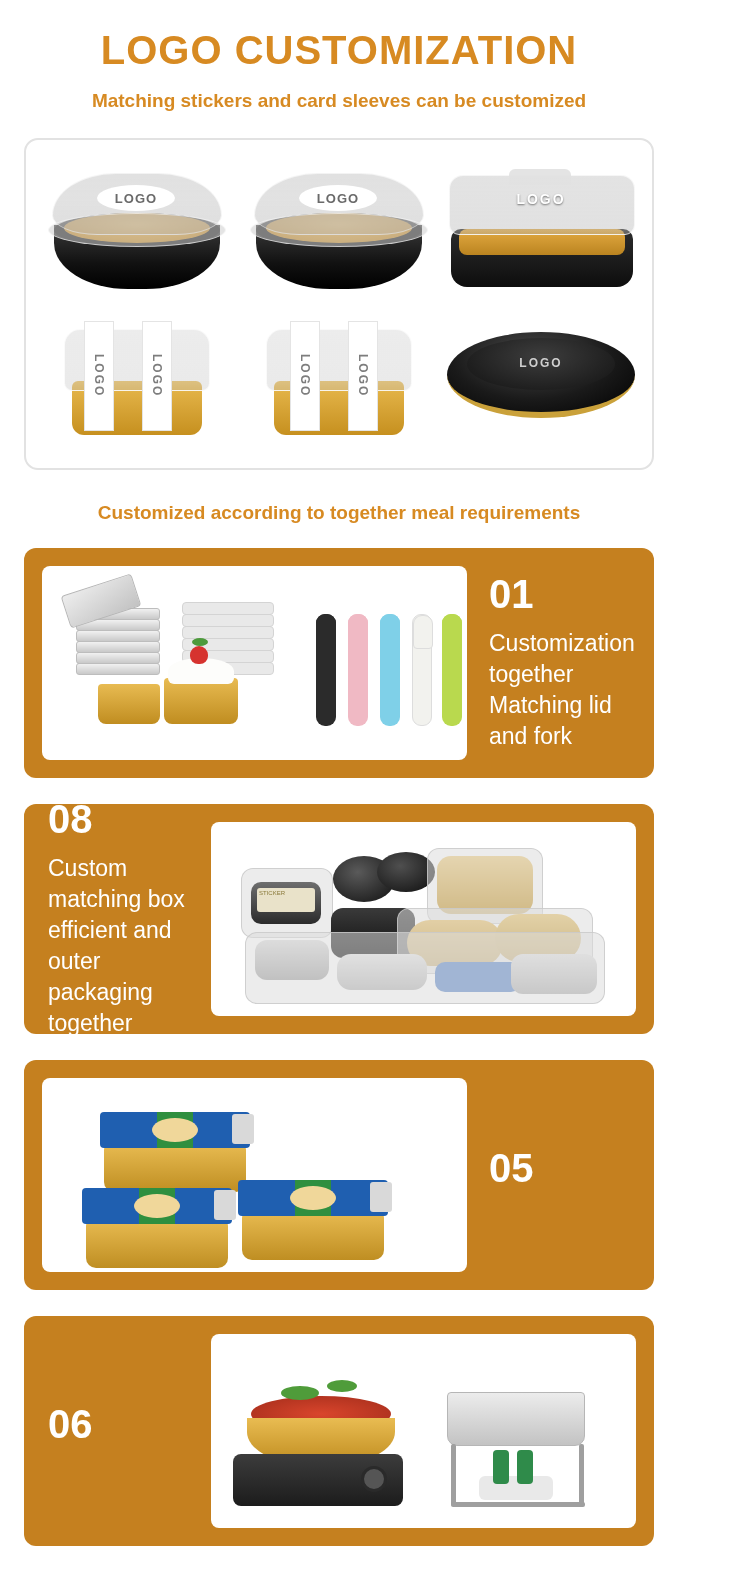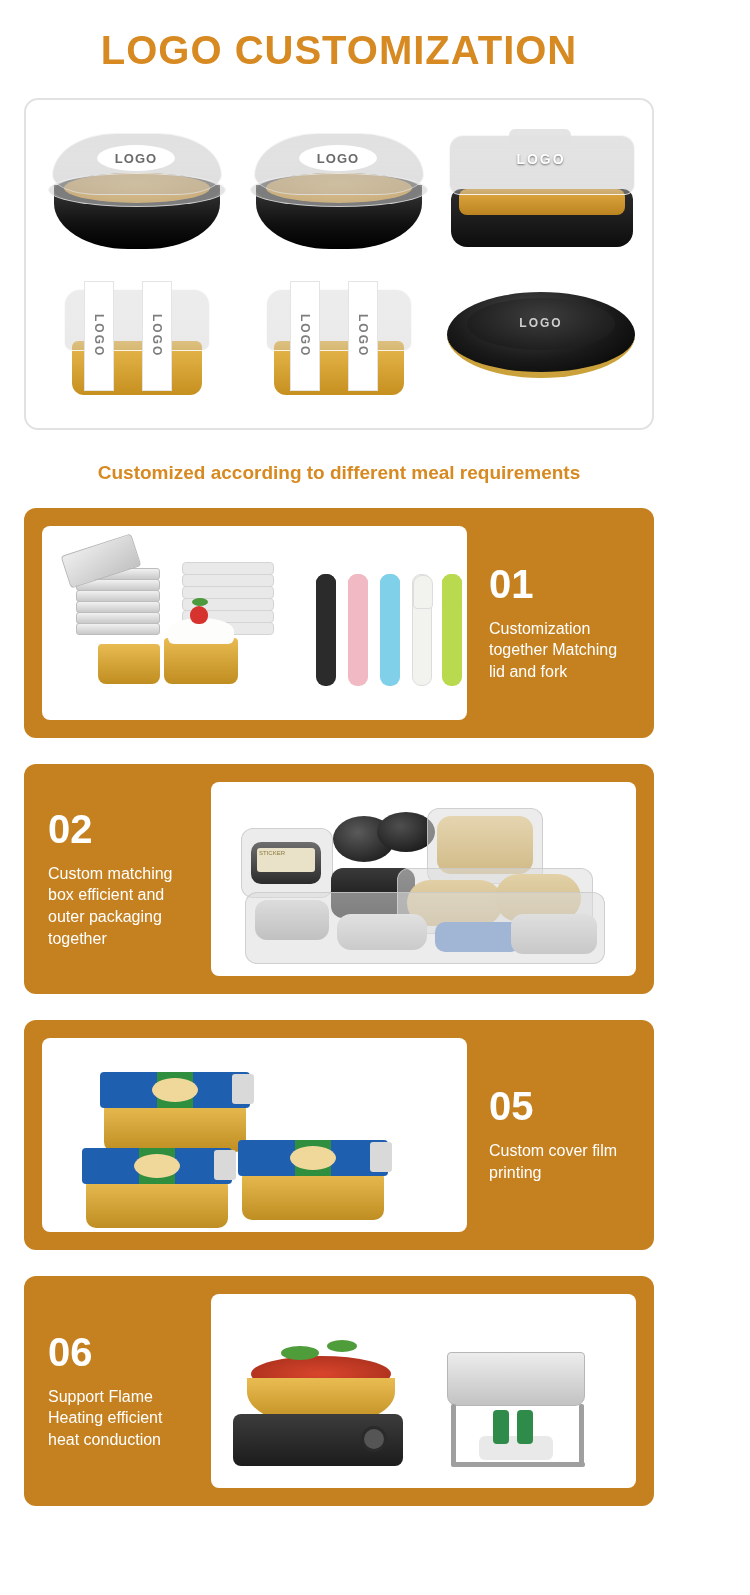--- a/index.html
+++ b/index.html
@@ -182,21 +182,21 @@
   .photo {
     background: #fff;
     border-radius: 8px;
     flex: 0 0 425px;
     height: 100%;
     position: relative;
     overflow: hidden;
   }
   .ftext { flex: 1; color: #fff; padding: 0 6px; }
   .fnum { font-size: 40px; font-weight: bold; line-height: 1; margin-bottom: 14px; }
-  .fdesc { font-size: 16px; line-height: 1.35; }
+  .fdesc { font-size: 23px; line-height: 1.35; }
 
   
   .i1 .trayStack {
     position: absolute; left: 34px; top: 42px; width: 84px; height: 70px;
   }
   .i1 .trayStack div {
     position: absolute; left: 0; width: 84px; height: 12px;
     background: linear-gradient(180deg,#f1f1f1,#c9c9c9);
     border: 1px solid #bdbdbd; border-radius: 3px;
   }
@@ -310,20 +310,21 @@
     position: absolute; left: 268px; top: 142px; width: 74px; height: 24px;
     background: #e9e9e9; border-radius: 6px;
   }
 </style>
 </head>
 <body>
 
 <div class="page">
 
   <div class="title">LOGO CUSTOMIZATION</div>
+  <div class="subtitle">Matching stickers and card sleeves can be customized</div>
 
   <div class="showcase">
 
     <div class="cell">
       <div class="bowl">
         <div class="base"></div>
         <div class="baseTop"></div>
         <div class="goldFill"></div>
         <div class="lid"></div>
         <div class="lidRim"></div>
@@ -380,21 +381,21 @@
 
     <div class="cell">
       <div class="lidOnly">
         <div class="lo"></div>
         <div class="loTop"></div>
         <div class="lologo">LOGO</div>
       </div>
     </div>
   </div>
 
-  <div class="midcap">Customized according to different meal requirements</div>
+  <div class="midcap">Customized according to together meal requirements</div>
 
   <div class="features">
 
     <div class="feature">
       <div class="photo i1">
         <div class="trayStack">
           <div style="top:0"></div>
             <div style="top:11px"></div>
             <div style="top:22px"></div>
           <div style="top:33px"></div>
@@ -455,21 +456,21 @@
         <div class="blob" style="left:284px;top:92px;width:86px;height:48px;background:linear-gradient(180deg,#eac468,#b98819);border-radius:40px;"></div>
         <div class="wrap" style="left:186px;top:86px;width:196px;height:66px;"></div>
 
         <div class="blob" style="left:44px;top:118px;width:74px;height:40px;background:linear-gradient(180deg,#dcdcdc,#9f9f9f);border-radius:12px;"></div>
         <div class="blob" style="left:126px;top:132px;width:90px;height:36px;background:linear-gradient(180deg,#e6e6e6,#b5b5b5);border-radius:14px;"></div>
         <div class="blob" style="left:224px;top:140px;width:86px;height:30px;background:#5a86c9;border-radius:10px;"></div>
         <div class="blob" style="left:300px;top:132px;width:86px;height:40px;background:linear-gradient(180deg,#e2e2e2,#b0b0b0);border-radius:12px;"></div>
         <div class="wrap" style="left:34px;top:110px;width:360px;height:72px;"></div>
       </div>
       <div class="ftext">
-        <div class="fnum">02</div>
+        <div class="fnum">08</div>
         <div class="fdesc">Custom matching box efficient and outer packaging together</div>
       </div>
     </div>
 
     <div class="feature">
       <div class="photo i3">
         <div class="tray" style="left:58px;top:28px;">
           <div class="gold"></div>
             <div class="film"></div>
             <div class="filmDot"></div>
@@ -483,21 +484,20 @@
         </div>
         <div class="tray" style="left:196px;top:96px;">
           <div class="gold"></div>
             <div class="film"></div>
             <div class="filmDot"></div>
             <div class="tab"></div>
         </div>
       </div>
       <div class="ftext">
         <div class="fnum">05</div>
-        <div class="fdesc">Custom cover film printing</div>
       </div>
     </div>
 
     <div class="feature reverse">
       <div class="photo i4">
         <div class="panFood"></div>
         <div class="greens" style="left:70px;top:52px;width:38px;height:14px;"></div>
         <div class="greens" style="left:116px;top:46px;width:30px;height:12px;"></div>
         <div class="panGold"></div>
         <div class="stove"></div>
@@ -506,18 +506,17 @@
         <div class="rackTray"></div>
         <div class="rackLeg" style="left:240px;top:110px;"></div>
         <div class="rackLeg" style="left:368px;top:110px;"></div>
         <div class="rackLeg" style="left:240px;top:168px;width:134px;height:5px;"></div>
         <div class="canCup"></div>
         <div class="can" style="left:282px;top:116px;"></div>
         <div class="can" style="left:306px;top:116px;"></div>
       </div>
       <div class="ftext">
         <div class="fnum">06</div>
-        <div class="fdesc">Support Flame Heating efficient heat conduction</div>
       </div>
     </div>
 
   </div>
 </div>
 
 </body></html>

